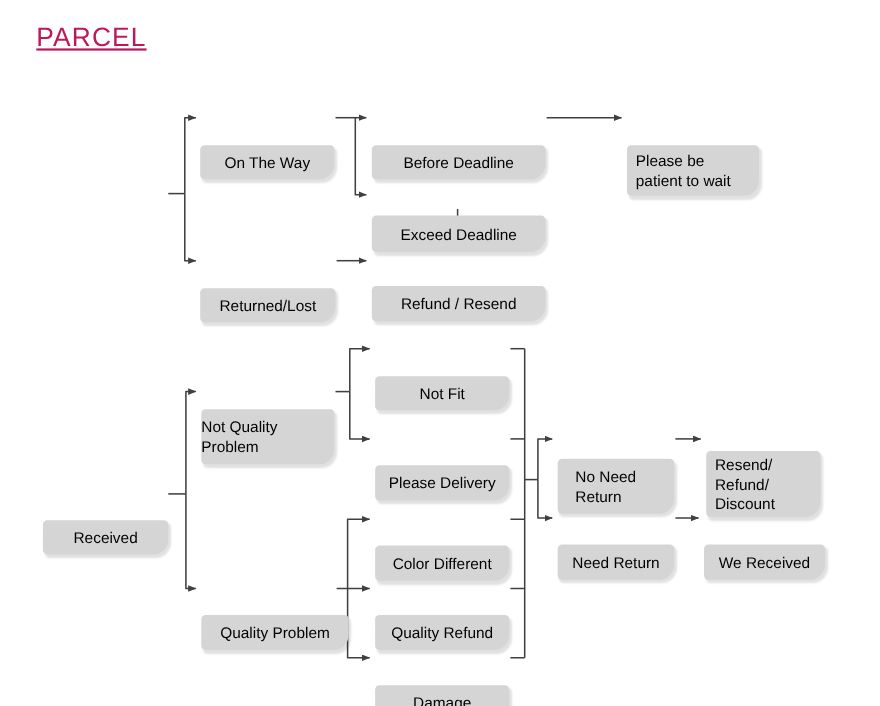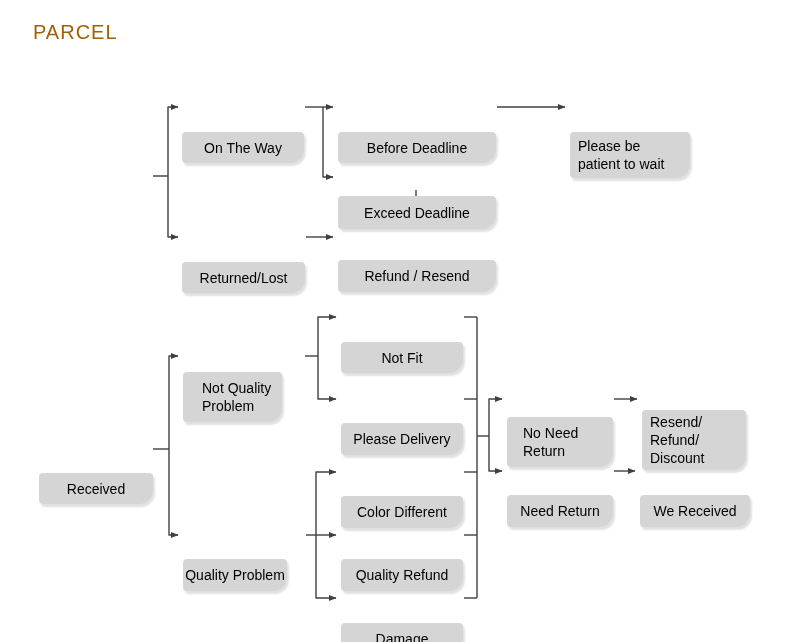--- a/index.html
+++ b/index.html
@@ -9,23 +9,24 @@
     height: 642px;
     background: #ffffff;
     font-family: "Liberation Sans", sans-serif;
     overflow: hidden;
   }
   #edges { position: absolute; left: 0; top: 0; }
   .title {
     position: absolute;
     left: 33px;
     top: 21px;
-    font-size: 20px;
+    font-size: 24px;
     letter-spacing: 1px;
-    color: #a16207;
+    color: #be185d;
+    text-decoration: underline;
   }
   .node {
     position: absolute;
     box-sizing: border-box;
     background: #d5d5d5;
     border-radius: 4px 4px 14px 4px;
     box-shadow: 2px 3px 2px rgba(0,0,0,0.12);
     display: flex;
     align-items: center;
     justify-content: center;
@@ -89,23 +90,23 @@
 
   <div class="node" style="left:182px;top:92px;width:122px;height:31px">On The Way</div>
   <div class="node" style="left:182px;top:222px;width:123px;height:31px">Returned/Lost</div>
   <div class="node" style="left:338px;top:92px;width:158px;height:31px">Before Deadline</div>
   <div class="node" style="left:338px;top:156px;width:158px;height:33px">Exceed Deadline</div>
   <div class="node ml" style="left:570px;top:92px;width:120px;height:46px;padding-left:8px">Please be
 patient to wait</div>
   <div class="node" style="left:338px;top:220px;width:158px;height:32px">Refund / Resend</div>
 
   <div class="node" style="left:39px;top:433px;width:114px;height:31px">Received</div>
-  <div class="node ml" style="left:183px;top:332px;width:99px;height:50px;padding-left:19px">Not Quality
+  <div class="node ml" style="left:183px;top:332px;width:121px;height:50px;">Not Quality
 Problem</div>
-  <div class="node" style="left:183px;top:519px;width:104px;height:32px">Quality Problem</div>
+  <div class="node" style="left:183px;top:519px;width:134px;height:32px">Quality Problem</div>
   <div class="node" style="left:341px;top:302px;width:122px;height:31px">Not Fit</div>
   <div class="node" style="left:341px;top:383px;width:122px;height:32px">Please Delivery</div>
   <div class="node" style="left:341px;top:456px;width:122px;height:32px">Color Different</div>
   <div class="node" style="left:341px;top:519px;width:122px;height:32px">Quality Refund</div>
   <div class="node" style="left:341px;top:583px;width:122px;height:31px">Damage</div>
   <div class="node ml" style="left:507px;top:377px;width:106px;height:50px;padding-left:16px">No Need
 Return</div>
   <div class="node" style="left:507px;top:455px;width:106px;height:32px">Need Return</div>
   <div class="node ml" style="left:642px;top:370px;width:104px;height:60px;padding-left:8px">Resend/
 Refund/

